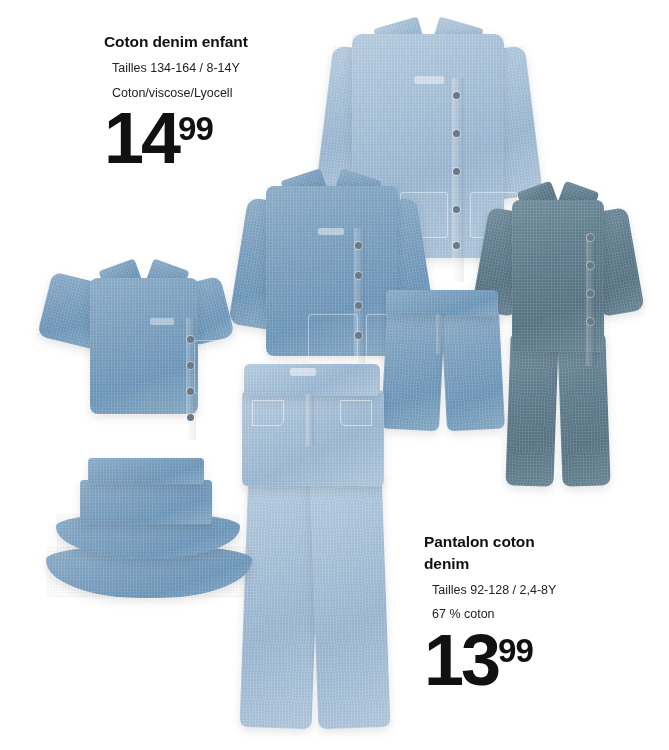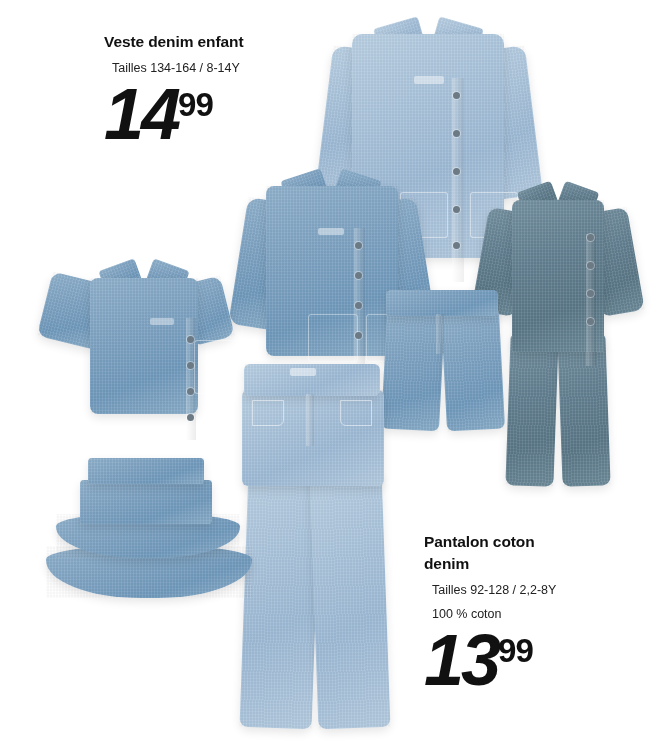--- a/index.html
+++ b/index.html
@@ -44,21 +44,20 @@
     display: flex;
     align-items: flex-start;
     margin-top: 4px;
     color: #111111;
   }
   .price-int {
     font-size: 72px;
     font-weight: bold;
     line-height: 0.82;
     letter-spacing: -3px;
-    font-style: italic;
   }
   .price-dec {
     font-size: 33px;
     font-weight: bold;
     line-height: 1;
     margin-top: 3px;
     letter-spacing: -1px;
   }
 
   #block-jacket { left: 104px; top: 33px; }
@@ -473,32 +472,33 @@
       </div>
     <div class="denim-mid panel shadow-soft">
         <div class="tex"></div>
       </div>
     <div class="denim-mid waist shadow-soft">
         <div class="tex"></div>
       </div>
   </div>
 
   <div class="promo-block" id="block-jacket">
-    <div class="promo-title">Veste denim enfant</div>
+    <div class="promo-title">Coton denim enfant</div>
     <div class="promo-sub">Tailles 134-164 / 8-14Y</div>
+    <div class="promo-sub">Coton/viscose/Lyocell</div>
     <div class="price">
       <span class="price-int">14</span>
       <span class="price-dec">99</span>
     </div>
   </div>
 
   <div class="promo-block" id="block-pants">
     <div class="promo-title">Pantalon coton</div>
     <div class="promo-title">denim</div>
-    <div class="promo-sub">Tailles 92-128 / 2,2-8Y</div>
-    <div class="promo-sub">100 % coton</div>
+    <div class="promo-sub">Tailles 92-128 / 2,4-8Y</div>
+    <div class="promo-sub">67 % coton</div>
     <div class="price">
       <span class="price-int">13</span>
       <span class="price-dec">99</span>
     </div>
   </div>
 
 </div>
 
 </body></html>

